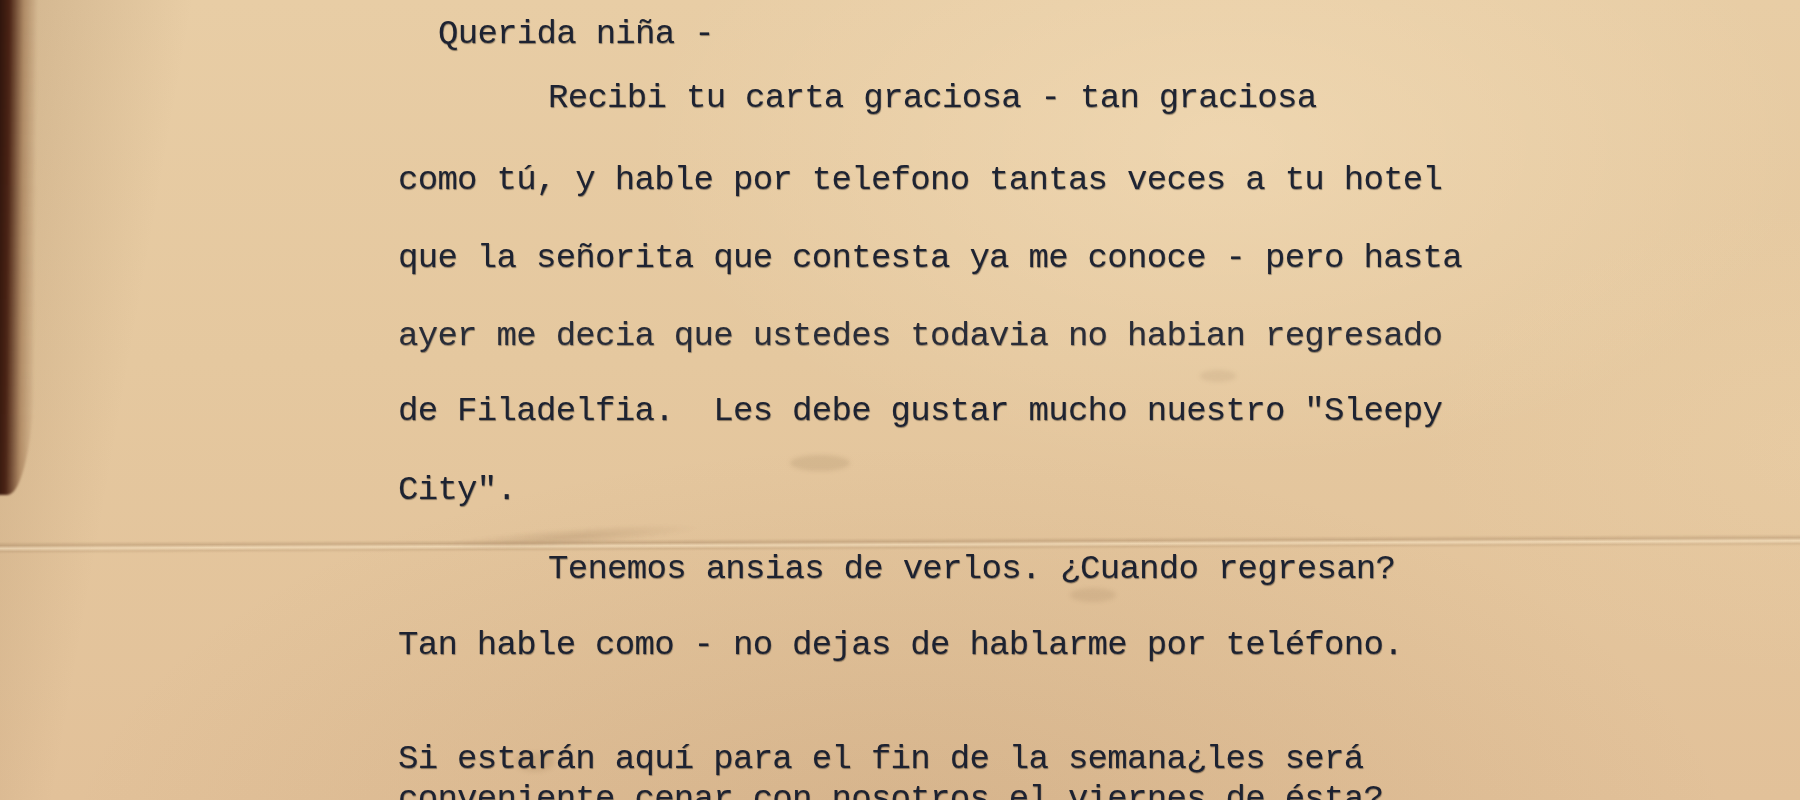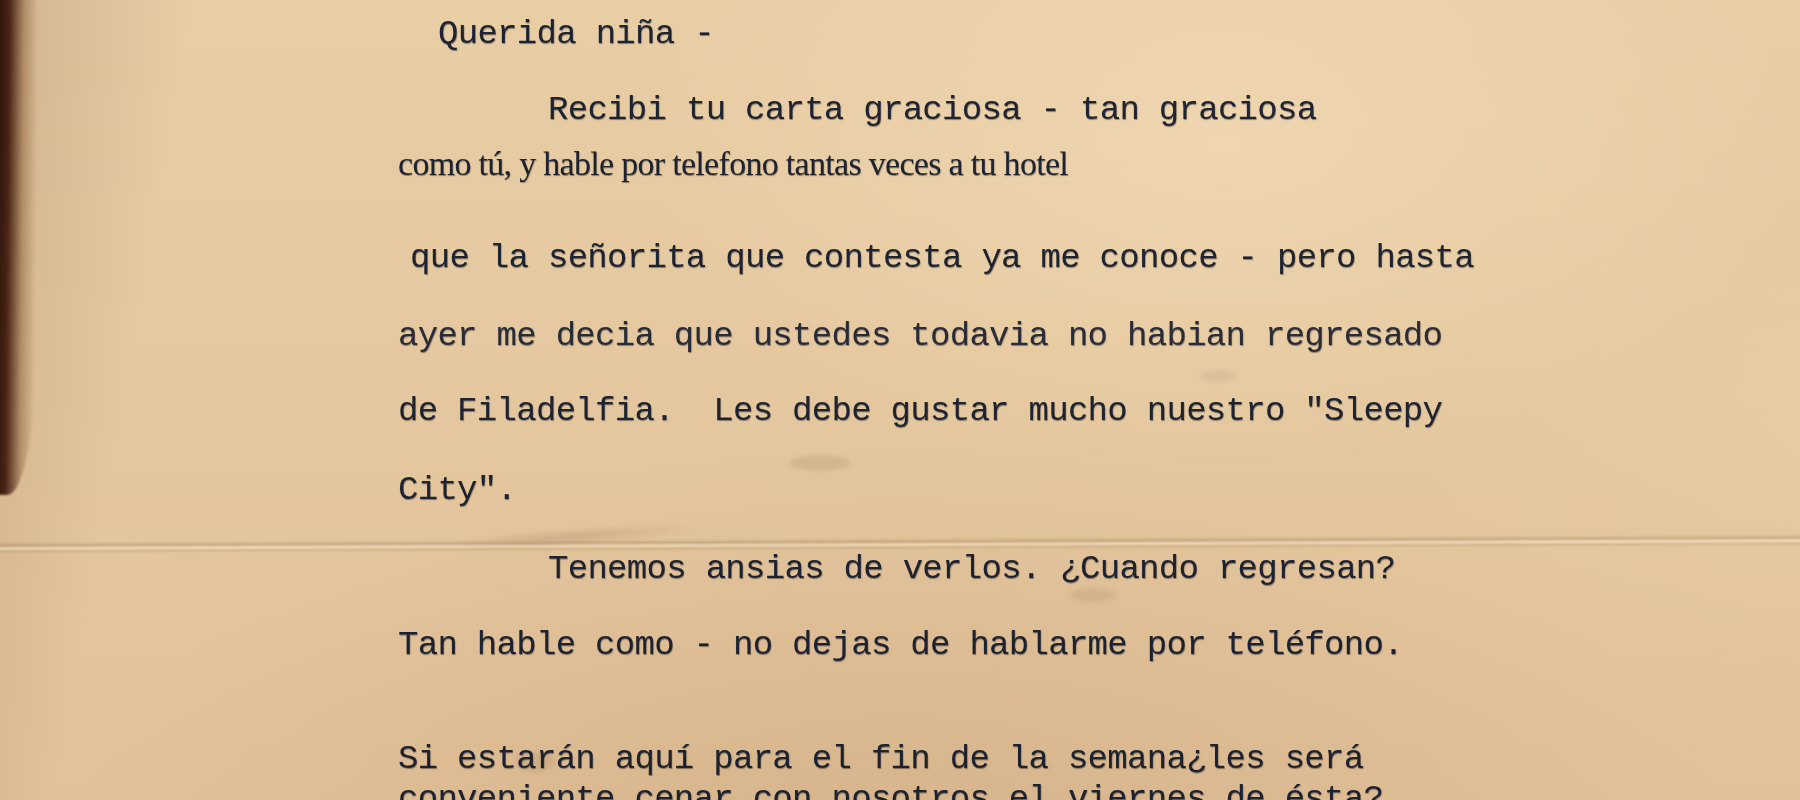--- a/index.html
+++ b/index.html
@@ -82,23 +82,23 @@
     letter-spacing: -0.7px;
     line-height: 40px;
     color: #0f172a;
     text-shadow: 0.5px 0.5px 1px rgba(45,38,30,0.55);
     opacity: 0.93;
   }
   .line.salutation { left: 438px; }
   .line.para-indent { left: 548px; }
 
   .l1  { top: 14px;  }
-  .l2  { top: 90px;  }
-  .l3  { top: 144px; font-family: Liberation Serif, serif; }
-  .l4  { top: 238px; margin-left: 12px; }
+  .l2  { top: 78px;  }
+  .l3  { top: 160px; }
+  .l4  { top: 238px; }
   .l5  { top: 316px; opacity: 0.88; text-align: right; }
   .l6  { top: 391px; text-align: right; }
   .l7  { top: 470px; }
   .l8  { top: 549px; }
   .l9  { top: 625px; }
   .l10 { top: 739px; }
   .l11 { top: 779px; } 
 </style>
 </head>
 <body>

